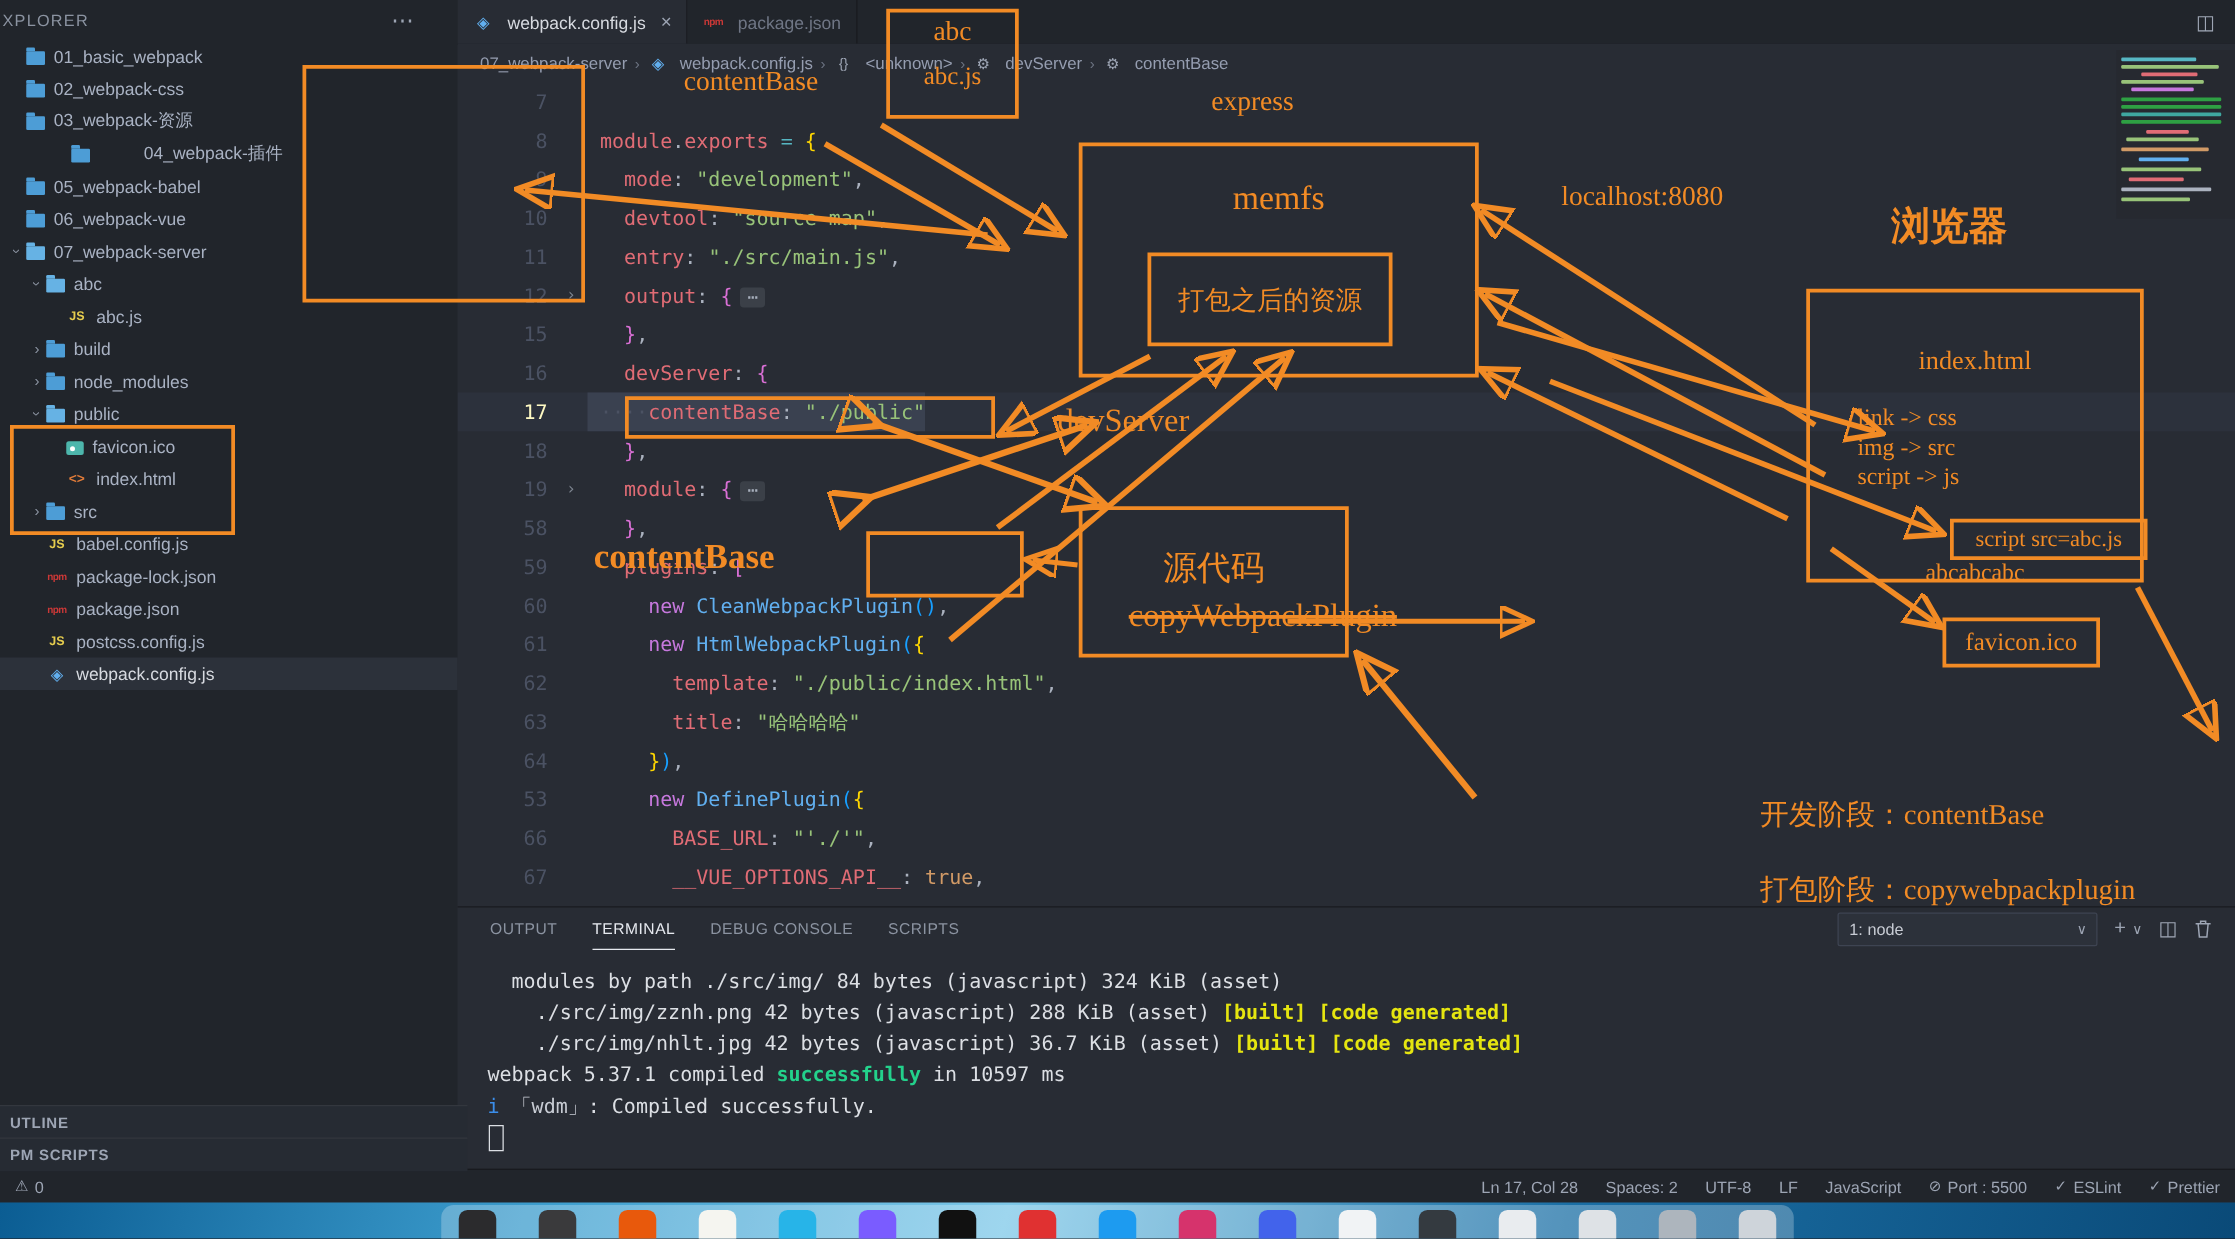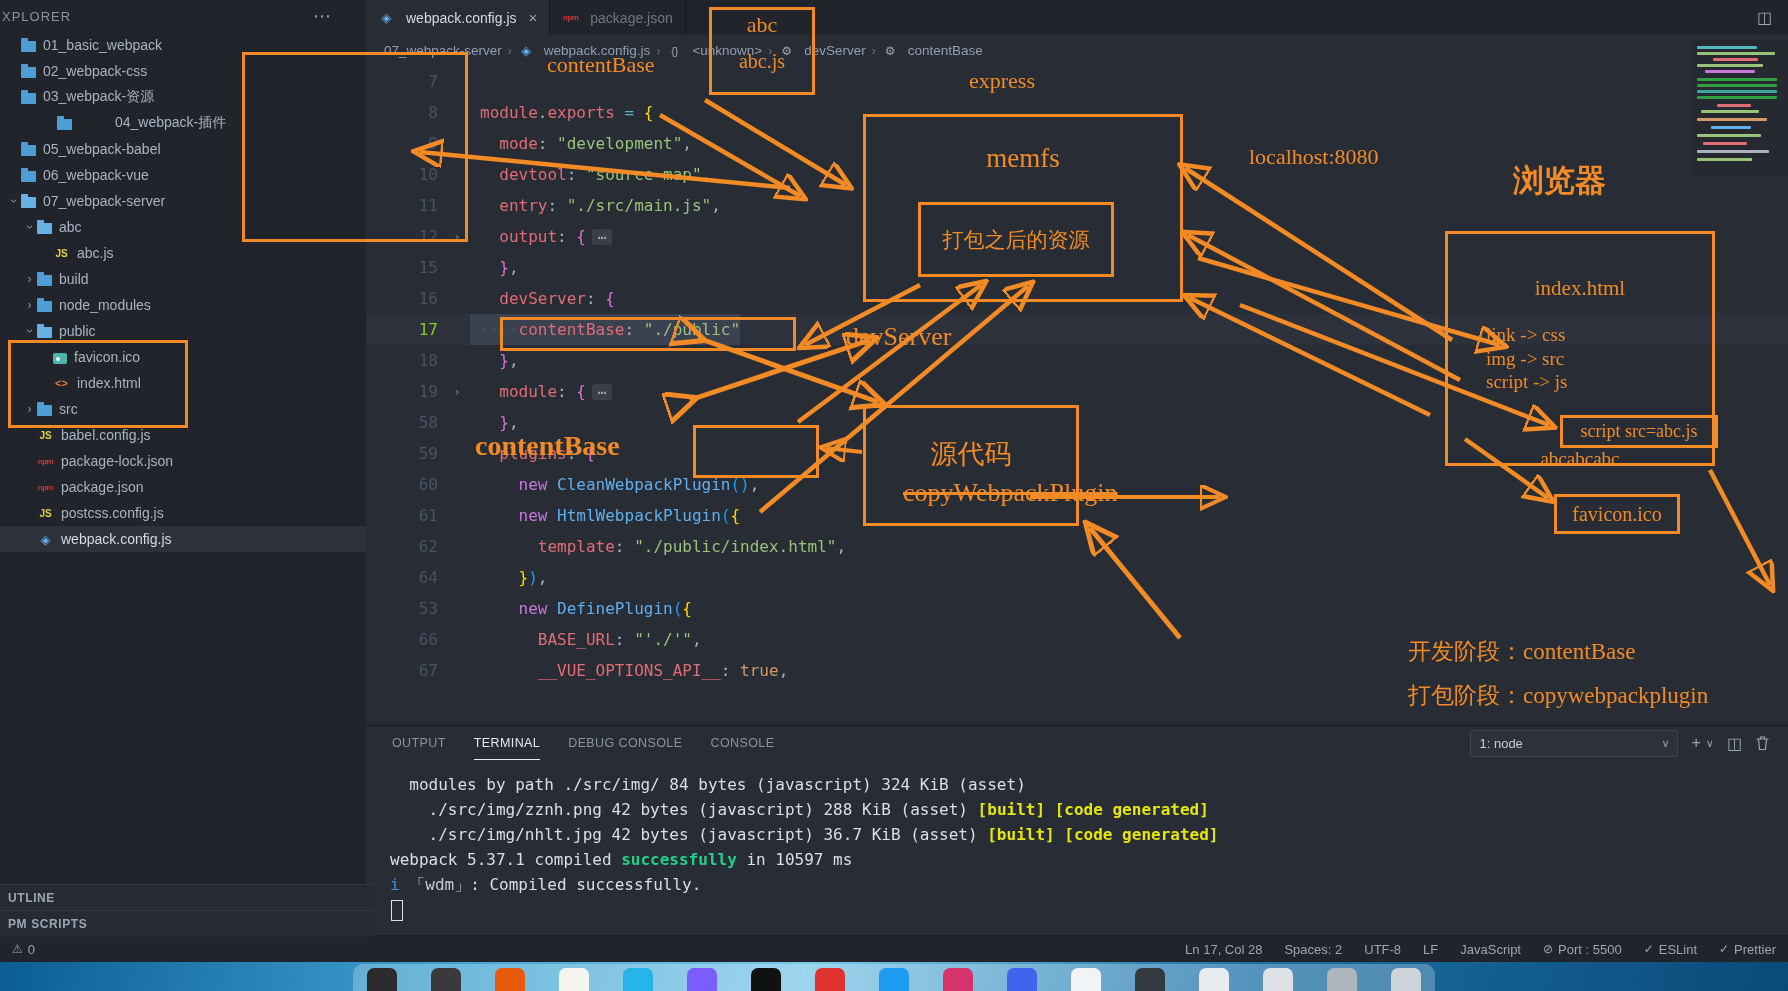--- a/index.html
+++ b/index.html
@@ -48,21 +48,21 @@
   .breadcrumbs{position:absolute;left:366px;top:35px;right:0;height:31px;display:flex;align-items:center;
     padding-left:18px;font-size:13.5px;color:#959db0;background:#282c34;}
   .crumb{display:inline-flex;align-items:center;gap:4px;cursor:pointer;}
   .crumb-sep{color:#6b7280;margin:0 6px;font-size:12px;}
 
   
   .code{position:absolute;left:366px;top:66px;right:0;height:659px;}
   .code-line{display:flex;height:31px;line-height:31px;font-family:"DejaVu Sans Mono",monospace;font-size:16px;white-space:pre;}
   .code-line.current{background:#2c313c;}
   .ln-num{width:72px;flex:none;text-align:right;color:#4b5263;padding-right:6px;}
-  .code-line.current .ln-num{color:#84cc16;}
+  .code-line.current .ln-num{color:#fef9c3;}
   .fold-chev{width:26px;flex:none;text-align:center;color:#7d8590;font-size:13px;}
   .ln-content{padding-left:10px;text-align:center;}
   .code-line.current .ln-content{background:#3a4150;}
   .tok.plain{color:#abb2bf;} .tok.prop{color:#e06c75;} .tok.str{color:#98c379;}
   .tok.kw{color:#c678dd;} .tok.cls{color:#61afef;} .tok.op{color:#56b6c2;}
   .tok.b1{color:#ffd700;} .tok.b2{color:#da70d6;} .tok.b3{color:#179fff;}
   .tok.bool{color:#d19a66;} .tok.ws{color:#4b5263;}
   .tok.fold{background:#3b4048;color:#a8b0bd;border-radius:3px;padding:0 6px;margin-left:6px;font-size:14px;}
 
   
@@ -280,20 +280,21 @@
       <div class="code-line"><span class="ln-num">15</span><span class="fold-chev"></span><span class="ln-content"><span class="tok plain">  </span><span class="tok b2">}</span><span class="tok plain">,</span></span></div>
       <div class="code-line"><span class="ln-num">16</span><span class="fold-chev"></span><span class="ln-content"><span class="tok plain">  </span><span class="tok prop">devServer</span><span class="tok plain">: </span><span class="tok b2">{</span></span></div>
       <div class="code-line current"><span class="ln-num">17</span><span class="fold-chev"></span><span class="ln-content"><span class="tok ws">····</span><span class="tok prop">contentBase</span><span class="tok plain">: </span><span class="tok str">"./public"</span></span></div>
       <div class="code-line"><span class="ln-num">18</span><span class="fold-chev"></span><span class="ln-content"><span class="tok plain">  </span><span class="tok b2">}</span><span class="tok plain">,</span></span></div>
       <div class="code-line"><span class="ln-num">19</span><span class="fold-chev">›</span><span class="ln-content"><span class="tok plain">  </span><span class="tok prop">module</span><span class="tok plain">: </span><span class="tok b2">{</span><span class="tok fold">⋯</span></span></div>
       <div class="code-line"><span class="ln-num">58</span><span class="fold-chev"></span><span class="ln-content"><span class="tok plain">  </span><span class="tok b2">}</span><span class="tok plain">,</span></span></div>
       <div class="code-line"><span class="ln-num">59</span><span class="fold-chev"></span><span class="ln-content"><span class="tok plain">  </span><span class="tok prop">plugins</span><span class="tok plain">: </span><span class="tok b2">[</span></span></div>
       <div class="code-line"><span class="ln-num">60</span><span class="fold-chev"></span><span class="ln-content"><span class="tok plain">    </span><span class="tok kw">new </span><span class="tok cls">CleanWebpackPlugin</span><span class="tok b3">(</span><span class="tok b3">)</span><span class="tok plain">,</span></span></div>
       <div class="code-line"><span class="ln-num">61</span><span class="fold-chev"></span><span class="ln-content"><span class="tok plain">    </span><span class="tok kw">new </span><span class="tok cls">HtmlWebpackPlugin</span><span class="tok b3">(</span><span class="tok b1">{</span></span></div>
       <div class="code-line"><span class="ln-num">62</span><span class="fold-chev"></span><span class="ln-content"><span class="tok plain">      </span><span class="tok prop">template</span><span class="tok plain">: </span><span class="tok str">"./public/index.html"</span><span class="tok plain">,</span></span></div>
+      <div class="code-line"><span class="ln-num">63</span><span class="fold-chev"></span><span class="ln-content"><span class="tok plain">      </span><span class="tok prop">title</span><span class="tok plain">: </span><span class="tok str">"哈哈哈哈"</span></span></div>
       <div class="code-line"><span class="ln-num">64</span><span class="fold-chev"></span><span class="ln-content"><span class="tok plain">    </span><span class="tok b1">}</span><span class="tok b3">)</span><span class="tok plain">,</span></span></div>
       <div class="code-line"><span class="ln-num">53</span><span class="fold-chev"></span><span class="ln-content"><span class="tok plain">    </span><span class="tok kw">new </span><span class="tok cls">DefinePlugin</span><span class="tok b3">(</span><span class="tok b1">{</span></span></div>
       <div class="code-line"><span class="ln-num">66</span><span class="fold-chev"></span><span class="ln-content"><span class="tok plain">      </span><span class="tok prop">BASE_URL</span><span class="tok plain">: </span><span class="tok str">"'./'"</span><span class="tok plain">,</span></span></div>
       <div class="code-line"><span class="ln-num">67</span><span class="fold-chev"></span><span class="ln-content"><span class="tok plain">      </span><span class="tok prop">__VUE_OPTIONS_API__</span><span class="tok plain">: </span><span class="tok bool">true</span><span class="tok plain">,</span></span></div>
     </div>
 
   <div id="minimap" class="minimap">
       <div class="mm-bar" style="left: 4px; top: 6px; width: 60px; background: rgb(86, 182, 194);"></div>
       <div class="mm-bar" style="left: 4px; top: 12px; width: 78px; background: rgb(152, 195, 121);"></div>
       <div class="mm-bar" style="left: 20px; top: 18px; width: 45px; background: rgb(224, 108, 117);"></div>
@@ -312,21 +313,21 @@
       <div class="mm-bar" style="left: 4px; top: 110px; width: 72px; background: rgb(171, 178, 191);"></div>
       <div class="mm-bar" style="left: 4px; top: 118px; width: 55px; background: rgb(152, 195, 121);"></div>
     </div>
 
   <div class="panel">
     <div class="panel-header">
       <div id="panel-tabs" class="panel-tabs">
           <div class="panel-tab">OUTPUT</div>
           <div class="panel-tab active">TERMINAL</div>
           <div class="panel-tab">DEBUG CONSOLE</div>
-          <div class="panel-tab">CONSOLE</div>
+          <div class="panel-tab">SCRIPTS</div>
         </div>
       <div class="panel-controls">
         <div class="shell-select">
           <span>1: node</span>
           <span class="sel-chev">∨</span>
         </div>
         <span class="pc-icon">+</span>
         <span class="pc-icon sm">∨</span>
         <span class="pc-icon">◫</span>
         <svg class="pc-trash" width="15" height="16" viewBox="0 0 15 16">
@@ -464,15 +465,15 @@
     <div class="ann-box" style="left:693px;top:425px;width:126px;height:53px"></div>
 
     <div class="ann-box" style="left:863px;top:405px;width:216px;height:121px;text-align:center">
       <div style="margin-top:28px;font-size:27px">源代码</div>
     </div>
     <div class="ann-text strike" style="left:903px;top:478px;font-size:26px">copyWebpackPlugin</div>
 
     <div class="ann-box flexc" style="left:1554px;top:494px;width:126px;height:40px;font-size:20px">favicon.ico</div>
 
     <div class="ann-text" style="left:1408px;top:636px;font-size:23px">开发阶段：contentBase</div>
-    <div class="ann-text" style="left:1408px;top:680px;font-size:23px">打包阶段：copywebpackplugin</div>
+    <div class="ann-text" style="left:1408px;top:696px;font-size:23px">打包阶段：copywebpackplugin</div>
   </div>
 </div>
 
 </body></html>

